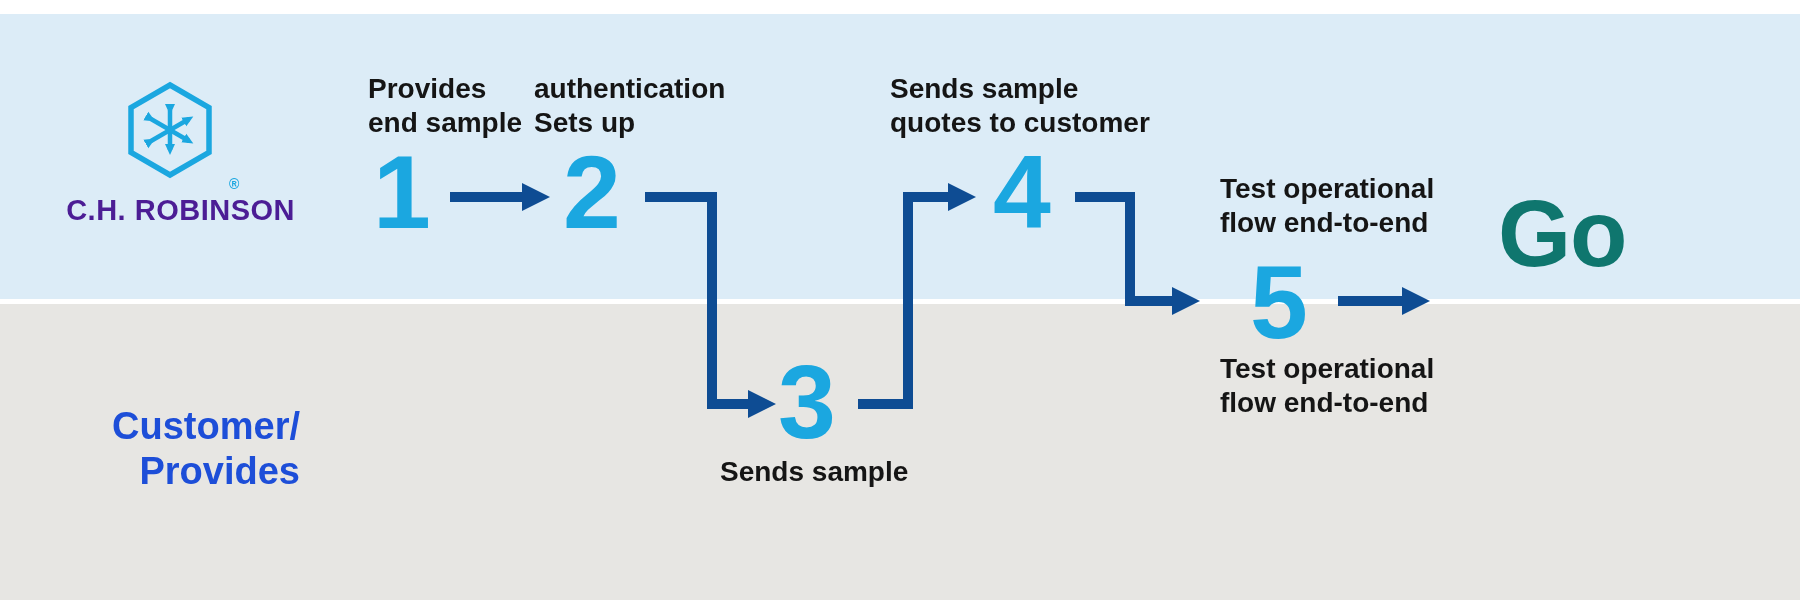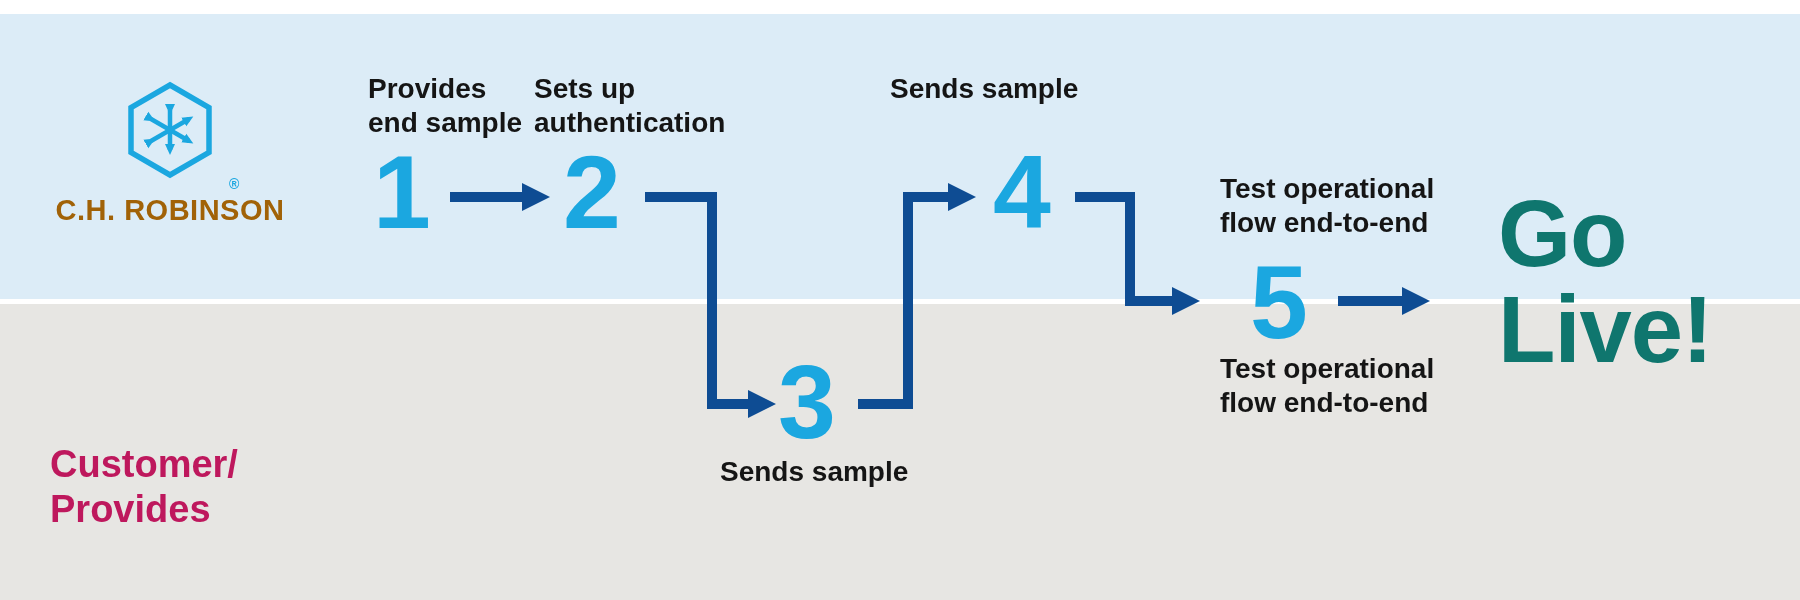--- a/index.html
+++ b/index.html
@@ -12,24 +12,24 @@
   .band-top    { top:14px;  height:285px; background:#dcecf7; }
   .band-bottom { top:304px; height:296px; background:#e7e6e3; }
 
   .arrows { position:absolute; left:0; top:0; width:1800px; height:600px; z-index:5; pointer-events:none; }
   .arrows .stroke { stroke:#0e4c93; stroke-width:10; fill:none; stroke-linejoin:miter; }
   .arrows .head   { fill:#0e4c93; stroke:none; }
 
   .logo { position:absolute; left:45px; top:80px; width:250px; text-align:center; z-index:6; }
   .logo svg { display:inline-block; }
   .logo .reg { position:absolute; left:184px; top:96px; font-size:14px; color:#1ba7e0; font-weight:bold; }
-  .logo-text { margin-top:10px; font-size:29px; font-weight:bold; color:#a16207; letter-spacing:0.5px; white-space:nowrap; }
+  .logo-text { margin-top:10px; font-size:29px; font-weight:bold; color:#4c1d95; letter-spacing:0.5px; white-space:nowrap;text-align:right; }
 
-  .customer-label { position:absolute; left:50px; top:442px; width:250px; text-align:left;
-                    font-size:38px; font-weight:bold; color:#be185d; line-height:1.18; z-index:6; }
+  .customer-label { position:absolute; left:50px; top:404px; width:250px; text-align:right;
+                    font-size:38px; font-weight:bold; color:#1d4ed8; line-height:1.18; z-index:6; }
   .customer-label span { display:block; }
 
   .step-number { position:absolute; font-size:104px; font-weight:bold; color:#1ba7e0; line-height:1; z-index:6; }
   .n1 { left:373px;  top:140px; }
   .n2 { left:563px;  top:140px; }
   .n3 { left:778px;  top:350px; }
   .n4 { left:993px;  top:140px; }
   .n5 { left:1250px; top:250px; }
 
   .step-label { position:absolute; font-size:28px; font-weight:bold; color:#151515; line-height:1.22; z-index:6; white-space:nowrap; }
@@ -97,43 +97,43 @@
     <span>Provides</span>
   </div>
 
   <div class="step-label l1">
     <span>Provides</span>
     <span>end sample</span>
   </div>
   <div class="step-number n1">1</div>
 
   <div class="step-label l2">
+    <span>authentication</span>
     <span>Sets up</span>
-    <span>authentication</span>
   </div>
   <div class="step-number n2">2</div>
 
   <div class="step-number n3">3</div>
   <div class="step-label l3">
     <span>Sends sample</span>
   </div>
 
   <div class="step-label l4">
     <span>Sends sample</span>
+    <span>quotes to customer</span>
   </div>
   <div class="step-number n4">4</div>
 
   <div class="step-label l5t">
     <span>Test operational</span>
     <span>flow end-to-end</span>
   </div>
   <div class="step-number n5">5</div>
   <div class="step-label l5b">
     <span>Test operational</span>
     <span>flow end-to-end</span>
   </div>
 
   <div class="go-live">
     <span>Go</span>
-    <span>Live!</span>
   </div>
 
 </div>
 
 </body></html>

